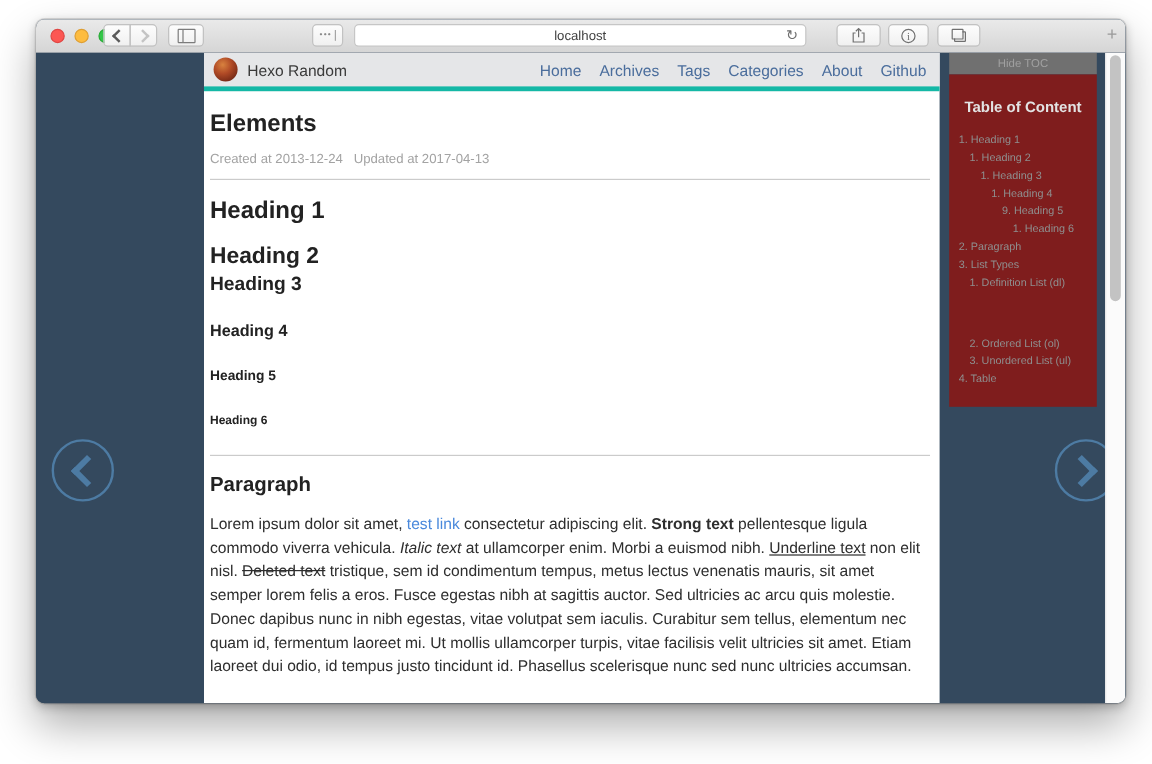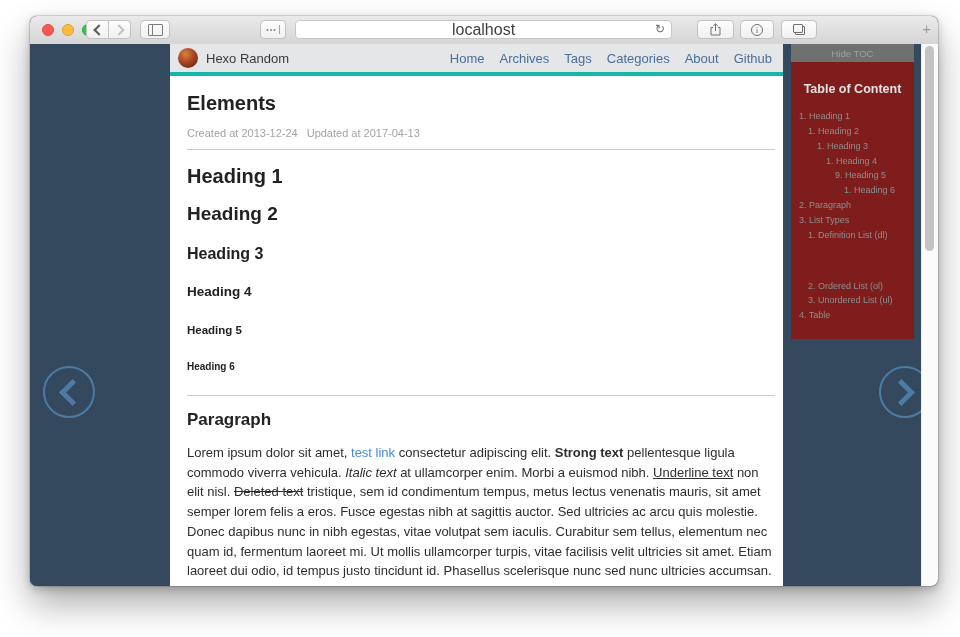--- a/index.html
+++ b/index.html
@@ -21,49 +21,49 @@
   .chev.left{transform:rotate(45deg);margin-left:2px;}
   .chev.right{transform:rotate(225deg);margin-right:2px;border-color:#c4c4c4;}
   .btn-sidebar{left:110px;width:30px;border-radius:4px;}
   .sb-glyph{width:13px;height:10px;border:1px solid #7c7c7c;border-radius:1px;position:relative;}
   .sb-glyph::before{content:"";position:absolute;left:3px;top:0;bottom:0;width:1px;background:#7c7c7c;}
   .btn-dots{left:230px;width:26px;border-radius:4px;}
   .dots{font-size:7px;letter-spacing:1px;color:#8a8a8a;line-height:1;}
   .dots-bar{width:1px;height:9px;background:#a5a5a5;margin-left:2px;}
   .urlbar{position:absolute;left:265px;top:4px;width:377px;height:19px;background:#fff;border:1px solid #c6c6c6;
           border-radius:4px;box-sizing:border-box;display:flex;align-items:center;justify-content:center;cursor:text;}
-  .url-text{font-size:16px;color:#3f3f3f;}
+  .url-text{font-size:11px;color:#3f3f3f;}
   .reload{position:absolute;right:6px;top:1px;font-size:12px;color:#6e6e6e;cursor:pointer;}
   .btn-share{left:667px;width:37px;border-radius:4px;}
   .btn-info{left:710px;width:34px;border-radius:4px;}
   .info-glyph{width:12px;height:12px;border:1px solid #707070;border-radius:50%;font-size:9px;color:#707070;
               display:flex;align-items:center;justify-content:center;font-family:"Liberation Serif",serif;box-sizing:border-box;}
   .btn-tabs{left:751px;width:36px;border-radius:4px;}
   .tabs-glyph{position:relative;width:12px;height:11px;}
   .tabs-glyph::before{content:"";position:absolute;right:0;bottom:0;width:8px;height:7px;border:1px solid #707070;border-radius:1px;}
   .tabs-glyph::after{content:"";position:absolute;left:0;top:0;width:8px;height:7px;border:1px solid #707070;border-radius:1px;background:linear-gradient(#fdfdfd,#f0f0f0);}
   .plus{position:absolute;right:7px;top:5px;font-size:15px;color:#9a9a9a;cursor:pointer;line-height:1;}
   
   .viewport{position:absolute;top:28px;left:0;right:0;bottom:0;background:#34495e;overflow:hidden;}
   .column{position:absolute;left:140px;top:0;bottom:0;width:613px;background:#ffffff;}
   .navbar{height:32px;background:#e5e6e8;border-bottom:4px solid #14b8a6;display:flex;align-items:center;padding:0 11px 0 8px;box-sizing:border-box;}
   .avatar{width:20px;height:20px;border-radius:50%;background:radial-gradient(circle at 38% 30%,#d8823f 0%,#b04a26 40%,#6b2414 85%,#401108 100%);flex:none;}
   .brand{margin-left:8px;font-size:13px;color:#3a3a3a;}
   .nav-links{margin-left:auto;display:flex;gap:15px;}
   .nav-link{font-size:13px;color:#4a6d9c;text-decoration:none;cursor:pointer;}
-  article{padding:0 8px 0 17px;overflow:hidden;}
+  article{padding:0 8px 0 5px;overflow:hidden;}
   .post-title{font-size:20px;font-weight:bold;color:#222;margin:15px 0 0;line-height:1.2;}
   .meta{margin:12px 0 0;font-size:11px;color:#a3a3a3;display:flex;gap:9px;}
   .intro{margin:16px 0 0;font-size:13px;line-height:1.6;color:#2e2e2e;}
   hr{border:none;border-top:1px solid #cbcbcb;margin:10px 0 0;}
   hr.second{margin-top:23px;}
   .hx{color:#222;line-height:1.15;font-weight:bold;margin:0;}
   .hx.h1{font-size:20px;margin-top:15px;}
   .hx.h2{font-size:19px;margin-top:15px;}
-  .hx.h3{font-size:16px;margin-top:20px;}
+  .hx.h3{font-size:16px;margin-top:4px;}
   .hx.h4{font-size:13.5px;margin-top:21px;}
   .hx.h5{font-size:11.5px;margin-top:24px;}
   .hx.h6{font-size:10px;margin-top:24px;}
   .para-title{font-size:17px;font-weight:bold;color:#222;margin:14px 0 0;line-height:1.2;}
   .body-text{margin:12px 0 0;font-size:13px;line-height:1.52;color:#2e2e2e;}
   .inline-link{color:#4a89dc;text-decoration:none;cursor:pointer;}
   .u{text-decoration:underline;}
   .del{text-decoration:line-through;}
   
   .toc{position:absolute;top:0;right:24px;width:123px;z-index:4;}

